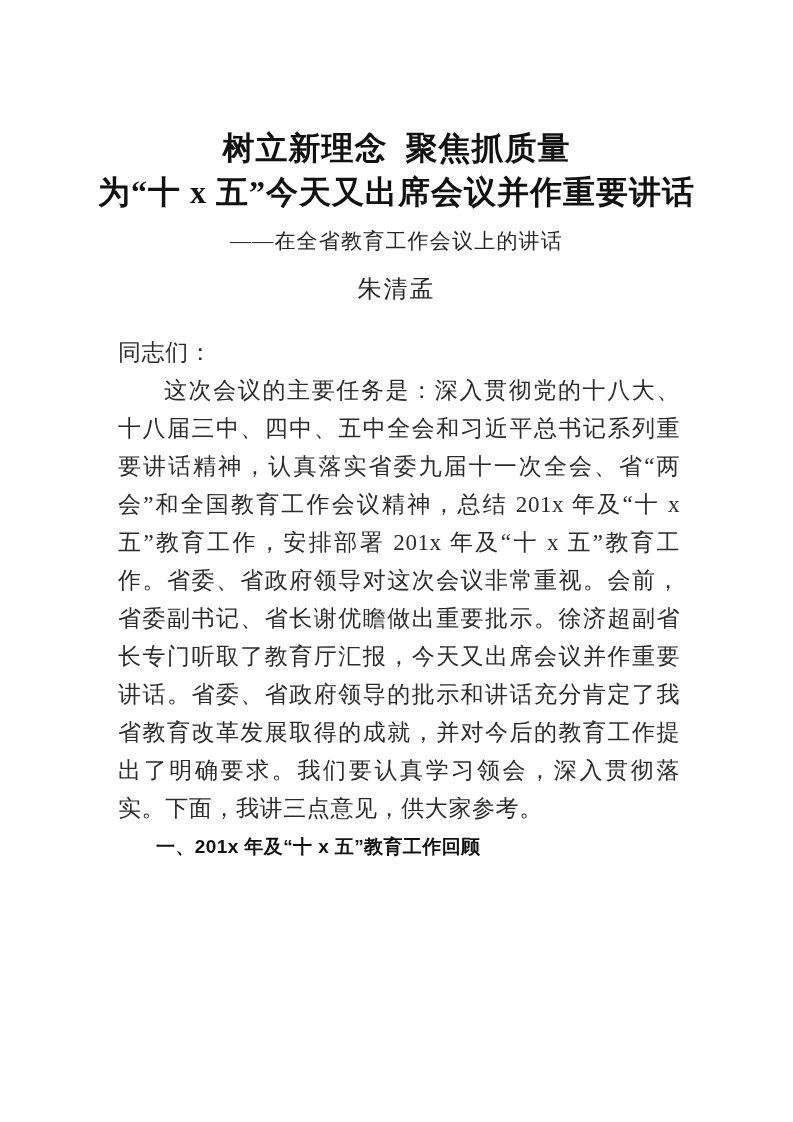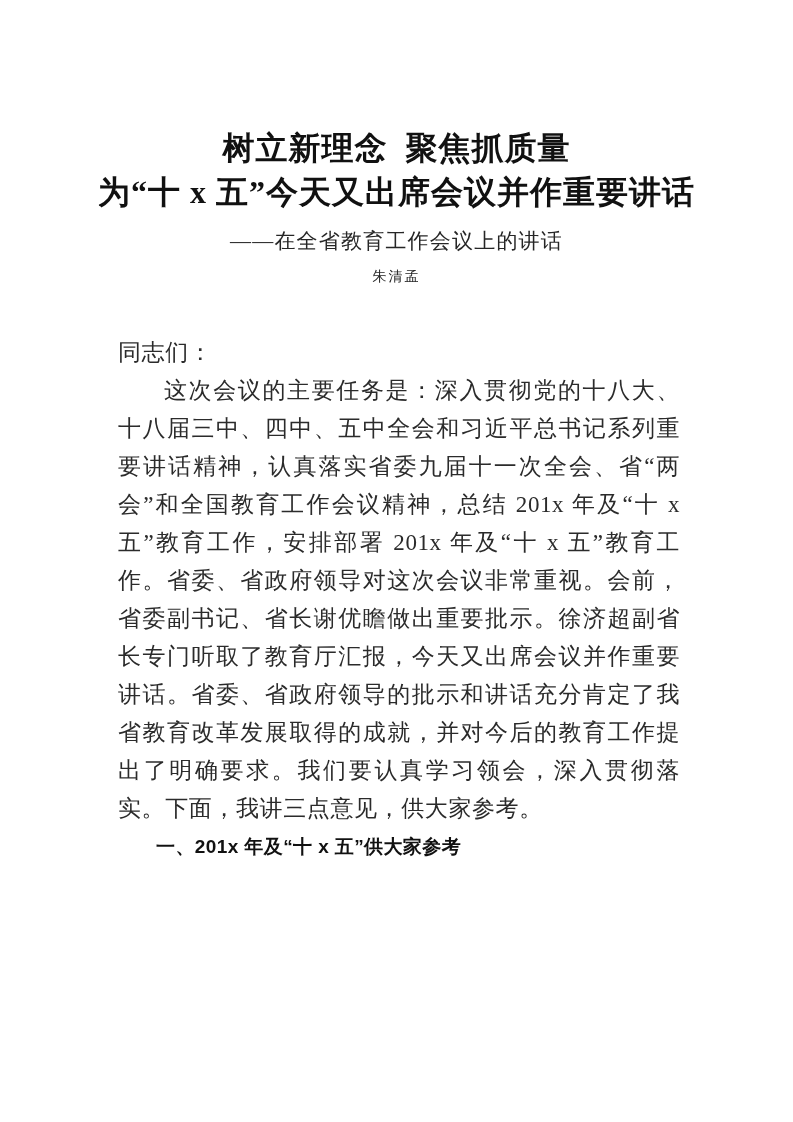--- a/index.html
+++ b/index.html
@@ -41,23 +41,23 @@
   .doc-subtitle {
     margin-top: 12px;
     font-family: "Liberation Serif", "DejaVu Serif", serif;
     font-size: 21px;
     line-height: 30px;
     letter-spacing: 1.2px;
     color: #262626;
   }
 
   .doc-author {
-    margin-top: 6px;
+    margin-top: 18px;
     font-family: "Liberation Serif", "DejaVu Serif", serif;
-    font-size: 14px;
+    font-size: 24px;
     line-height: 30px;
     letter-spacing: 2px;
     color: #262626;
   }
 
   
   .body-block {
     position: absolute;
     left: 118px;
     top: 334px;
@@ -102,16 +102,16 @@
   <div class="title-block">
     <div class="doc-title-line">树立新理念  聚焦抓质量</div>
     <div class="doc-title-line">为“十 x 五”今天又出席会议并作重要讲话</div>
     <div class="doc-subtitle">——在全省教育工作会议上的讲话</div>
     <div class="doc-author">朱清孟</div>
   </div>
 
   <div class="body-block">
     <p class="para salutation">同志们：</p>
     <p class="para indent">这次会议的主要任务是：深入贯彻党的十八大、十八届三中、四中、五中全会和习近平总书记系列重要讲话精神，认真落实省委九届十一次全会、省“两会”和全国教育工作会议精神，总结 201x 年及“十 x 五”教育工作，安排部署 201x 年及“十 x 五”教育工作。省委、省政府领导对这次会议非常重视。会前，省委副书记、省长谢优瞻做出重要批示。徐济超副省长专门听取了教育厅汇报，今天又出席会议并作重要讲话。省委、省政府领导的批示和讲话充分肯定了我省教育改革发展取得的成就，并对今后的教育工作提出了明确要求。我们要认真学习领会，深入贯彻落实。下面，我讲三点意见，供大家参考。</p>
-    <p class="heading">一、201x 年及“十 x 五”供大家参考</p>
+    <p class="heading">一、201x 年及“十 x 五”教育工作回顾</p>
   </div>
 
 </div>
 
 </body></html>

